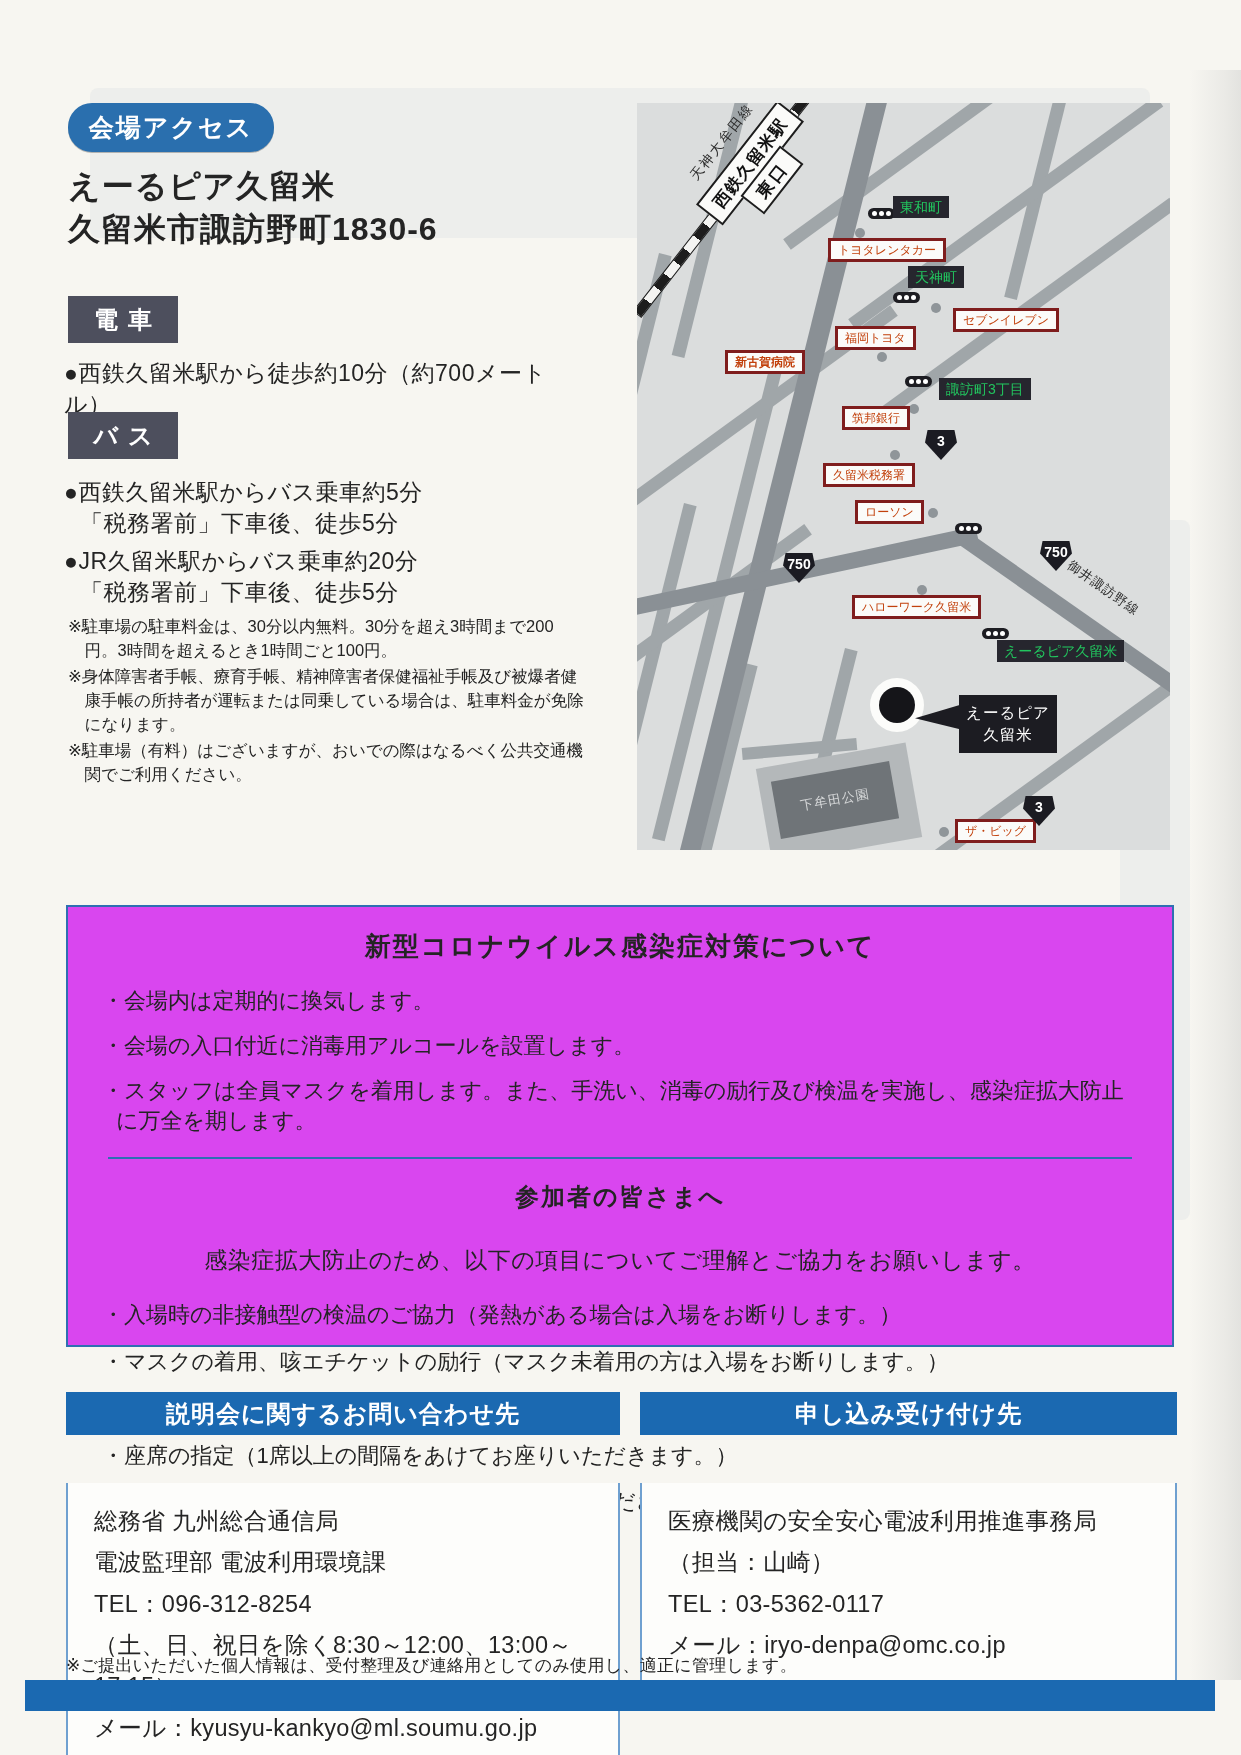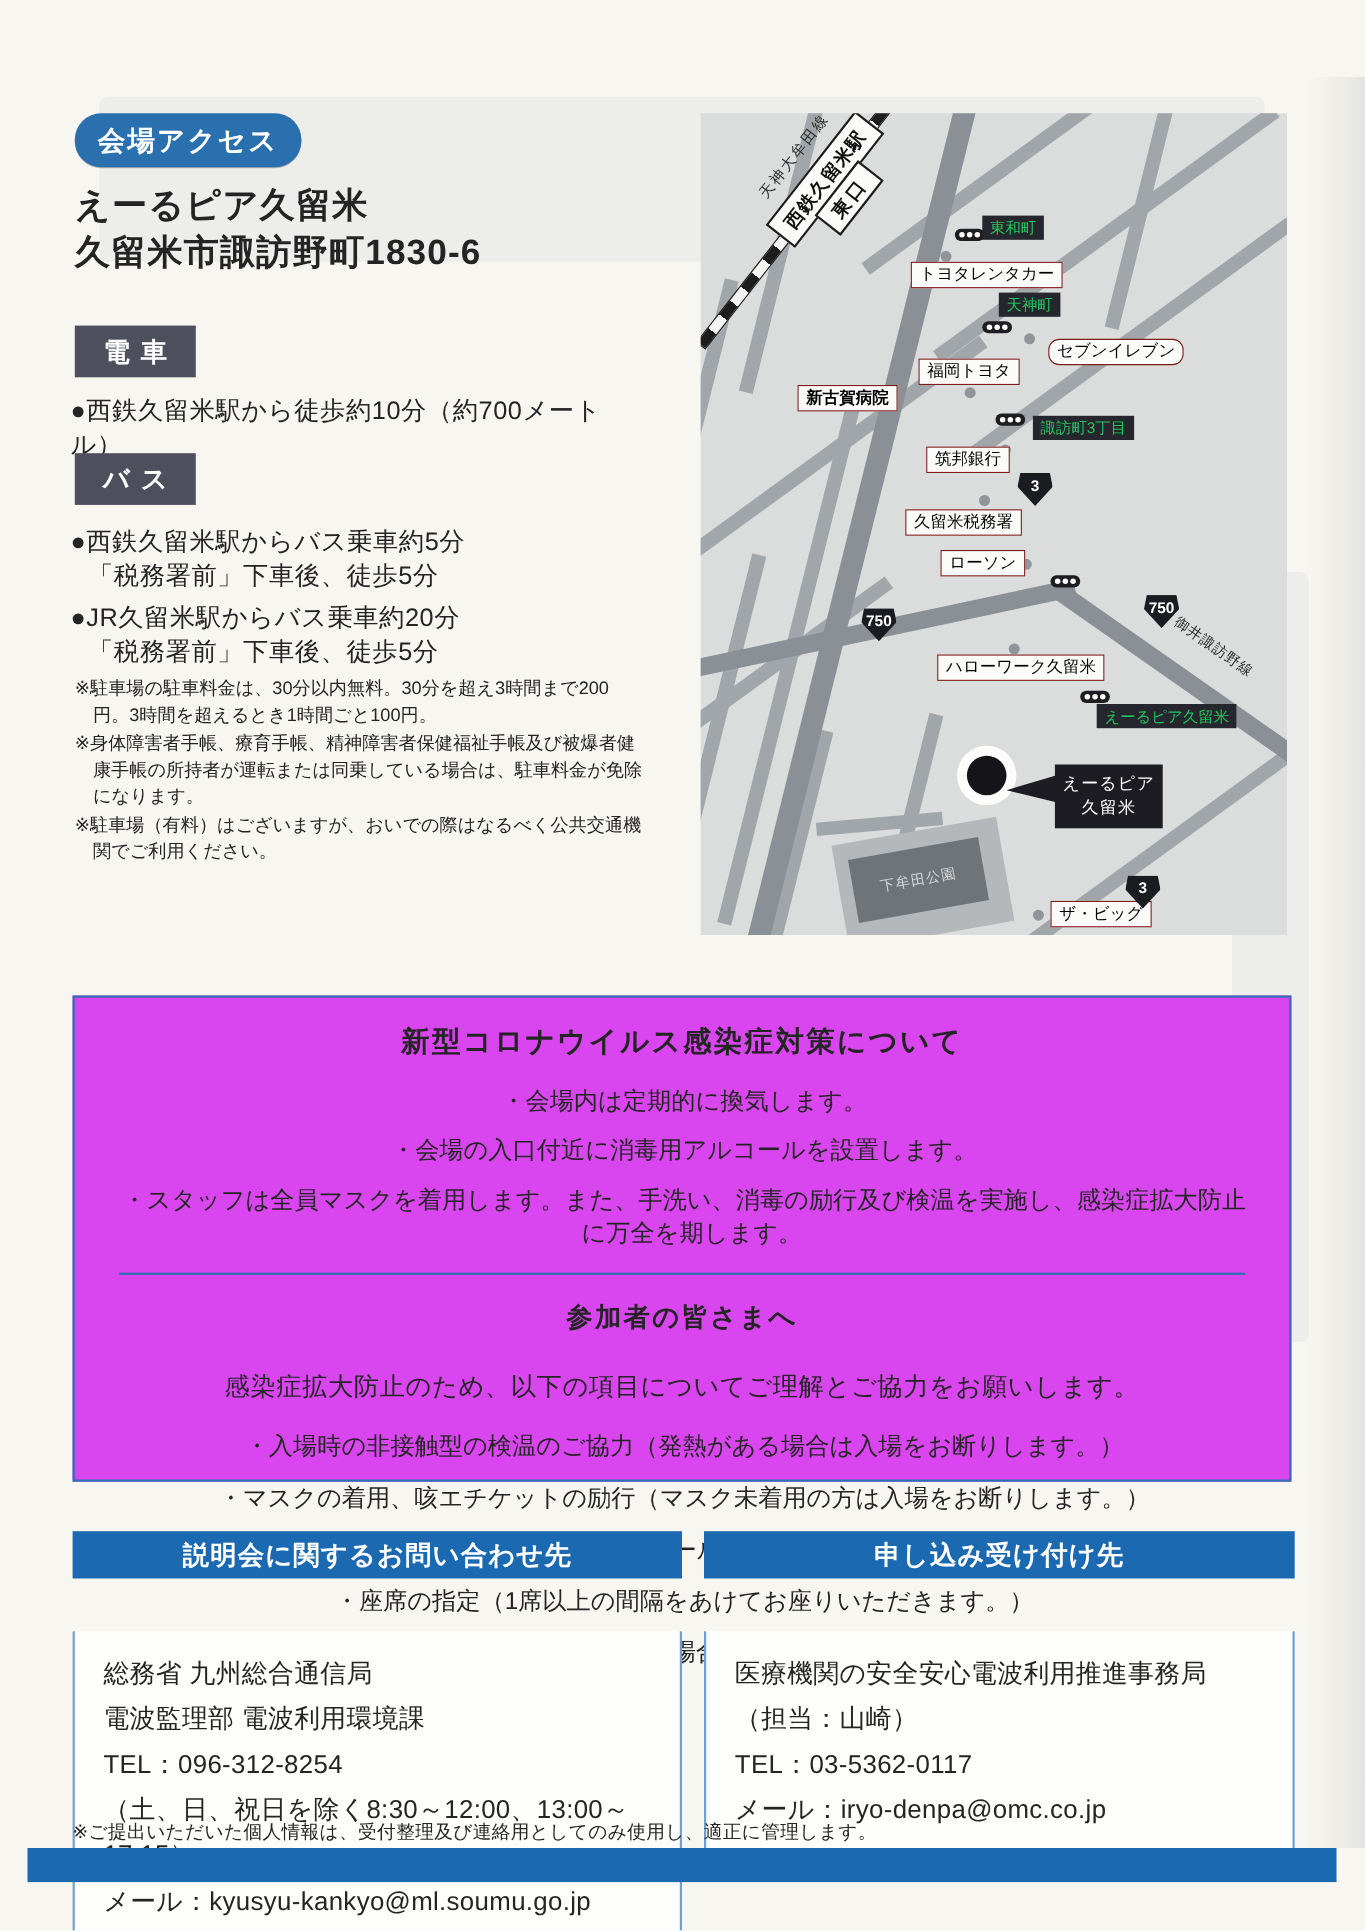--- a/index.html
+++ b/index.html
@@ -59,22 +59,22 @@
   .exit-box{
     position:absolute;left:103px;top:62px;width:60px;height:26px;background:#fbfbf9;
     border:2px solid #1d1d1d;color:#111;font-size:17px;font-weight:bold;letter-spacing:3px;
     display:flex;align-items:center;justify-content:center;transform:rotate(-52deg);
   }
   .ml-dark{
     position:absolute;background:#26262e;color:#22c55e;font-size:14px;
     padding:2px 7px;white-space:nowrap;line-height:1.3;
   }
   .ml-white{
-    position:absolute;background:#fbfbf9;color:#000000;font-size:15px;
-    padding:1px 7px;border:1px solid #7f1d1d;white-space:nowrap;line-height:1.35;
+    position:absolute;background:#fbfbf9;color:#c2410c;font-size:12px;
+    padding:1px 7px;border:3px solid #7f1d1d;white-space:nowrap;line-height:1.35;
   }
   .signal{position:absolute;width:27px;height:11px;background:#1d1d22;border-radius:6px;
     display:flex;align-items:center;justify-content:center;gap:2px;}
   .signal i{width:5px;height:5px;border-radius:50%;background:#fff;}
   .poi{position:absolute;width:10px;height:10px;border-radius:50%;background:#8f9599;}
   .shield{
     position:absolute;width:32px;height:30px;background:#1b1b22;color:#fff;
     font-size:14px;font-weight:bold;display:flex;align-items:center;justify-content:flex-start;
     flex-direction:column;padding-top:3px;box-sizing:border-box;
     clip-path:polygon(8% 0%,92% 0%,100% 42%,50% 100%,0% 42%);
@@ -92,21 +92,21 @@
     clip-path:polygon(0 55%,100% 0,100% 100%);}
   .dest-callout{position:absolute;left:322px;top:592px;width:98px;height:58px;background:#1c1c22;
     color:#fff;font-size:15.5px;line-height:1.45;display:flex;flex-direction:column;
     align-items:center;justify-content:center;letter-spacing:1px;}
   
   .covid{
     left:66px;top:905px;width:1108px;height:442px;background:#d946ef;
     border:2px solid #2f6fb2;box-sizing:border-box;padding:22px 30px 0 30px;
   }
   .covid-title{text-align:center;font-size:26px;font-weight:bold;letter-spacing:2px;margin:0 0 22px 0;}
-  .covid ul{list-style:none;margin:0;padding:0 0 0 4px;text-align:center;}
+  .covid ul{list-style:none;margin:0;padding:0 0 0 4px;}
   .covid li{font-size:22px;margin-bottom:14px;padding-left:14px;text-indent:-14px;line-height:1.4;}
   .covid-sep{border:none;border-top:2px solid #2f6fb2;margin:20px 10px 22px 10px;}
   .covid-sub{text-align:center;font-size:24px;font-weight:bold;letter-spacing:2px;margin:0 0 32px 0;}
   .covid-lead{text-align:center;font-size:23px;letter-spacing:0.5px;margin:0 0 24px 0;}
   .covid .req li{margin-bottom:16px;}
   
   .contact{box-sizing:border-box;}
   .contact .hd{height:43px;background:#1b69b1;color:#fff;font-size:24px;font-weight:bold;
     display:flex;align-items:center;justify-content:center;letter-spacing:1px;}
   .contact .bd{background:#fdfdfb;border:2px solid #6fa0d0;border-top:none;
@@ -204,21 +204,21 @@
     <div class="poi" style="left:240px;top:249px;"></div>
     <div class="poi" style="left:272px;top:301px;"></div>
     <div class="poi" style="left:253px;top:347px;"></div>
     <div class="poi" style="left:291px;top:405px;"></div>
     <div class="poi" style="left:280px;top:482px;"></div>
     <div class="poi" style="left:302px;top:724px;"></div>
 
     <div class="ml-dark" style="left:256px;top:93px;">東和町</div>
     <div class="ml-white" style="left:191px;top:135px;">トヨタレンタカー</div>
     <div class="ml-dark" style="left:271px;top:163px;">天神町</div>
-    <div class="ml-white" style="left:316px;top:205px;border-radius:10px;">セブンイレブン</div>
+    <div class="ml-white" style="left:316px;top:205px;">セブンイレブン</div>
     <div class="ml-white" style="left:198px;top:223px;">福岡トヨタ</div>
     <div class="ml-white" style="left:88px;top:247px;font-weight:bold;">新古賀病院</div>
     <div class="ml-dark" style="left:302px;top:275px;">諏訪町3丁目</div>
     <div class="ml-white" style="left:205px;top:303px;">筑邦銀行</div>
     <div class="shield" style="left:288px;top:327px;">3</div>
     <div class="ml-white" style="left:186px;top:360px;">久留米税務署</div>
     <div class="ml-white" style="left:218px;top:397px;">ローソン</div>
     <div class="shield" style="left:146px;top:450px;">750</div>
     <div class="shield" style="left:403px;top:438px;">750</div>
     <div class="road-name" style="left:432px;top:452px;">御井諏訪野線</div>

